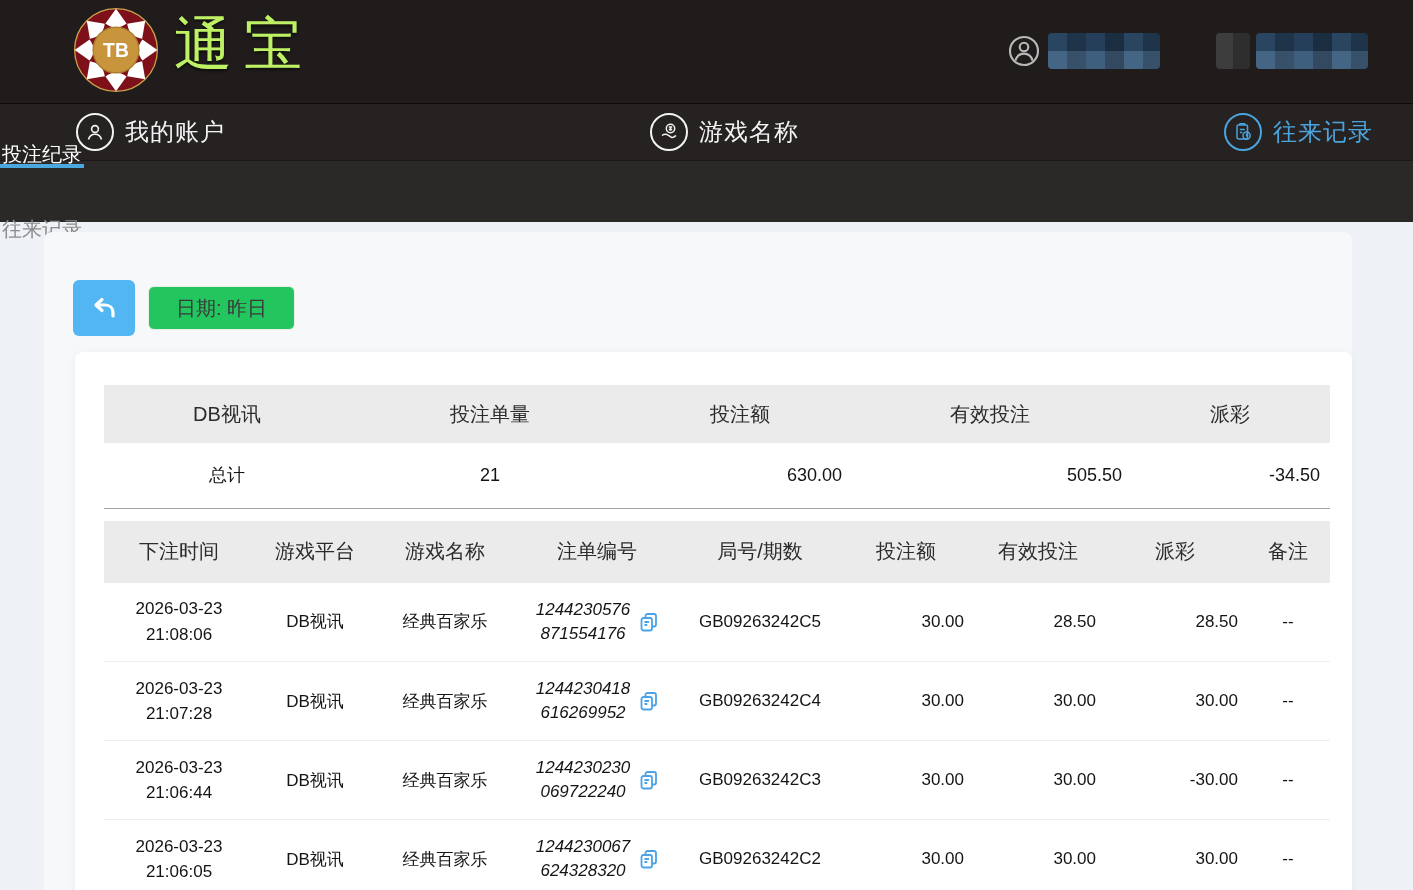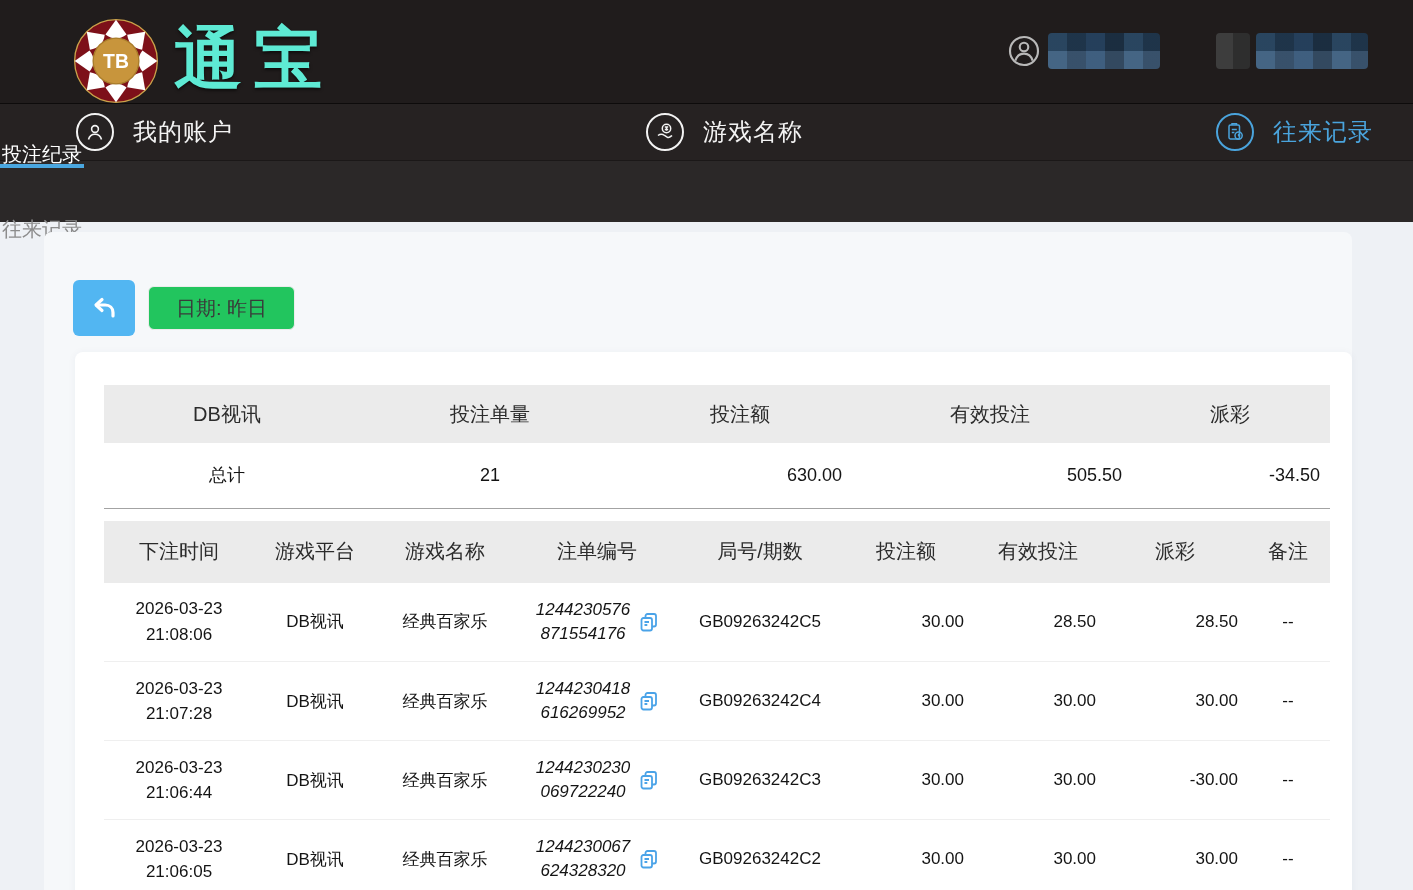--- a/index.html
+++ b/index.html
@@ -1,35 +1,35 @@
 <!DOCTYPE html>
 <html><head>
 <meta charset="utf-8">
 <style>
   * { margin:0; padding:0; box-sizing:border-box; }
   html,body { width:1413px; height:890px; overflow:hidden; background:#eef1f5;
     font-family:"Liberation Sans","DejaVu Sans",sans-serif; }
 
   
   .topbar { position:relative; height:103px; background:#201c1c; }
-  .logo { position:absolute; left:72px; top:14px; display:flex; align-items:flex-end; gap:14px; }
-  .logo-name { font-family:"DejaVu Serif",serif; font-size:68px; font-weight:bold;
-    color:#5eead4; letter-spacing:12px; text-shadow:0 2px 3px rgba(0,0,0,.55); }
+  .logo { position:absolute; left:72px; top:6px; display:flex; align-items:flex-start; gap:14px; }
+  .logo-name { font-family:"DejaVu Serif",serif; font-size:58px; font-weight:normal;
+    color:#bef264; letter-spacing:12px; text-shadow:0 2px 3px rgba(0,0,0,.55); }
   .user-area { position:absolute; right:45px; top:33px; display:flex; align-items:center; }
   .user-ico { color:#b9b9b9; margin-right:8px; display:flex; }
   .mosaic { height:36px; border-radius:4px; background-image:
       repeating-linear-gradient(0deg, rgba(255,255,255,.08) 0 18px, rgba(0,0,0,.22) 18px 36px),
       repeating-linear-gradient(90deg, #35587a 0 19px, #27425e 19px 38px, #2f5174 38px 57px, #223a52 57px 76px); }
   .mosaic-gray { height:36px; border-radius:4px;
       background:repeating-linear-gradient(90deg,#3d3d3d 0 17px,#2e2e2e 17px 34px); }
 
   
   .mainnav { height:57px; background:#262222; border-top:1px solid #0d0b0b;
     display:flex; align-items:center; justify-content:space-between; padding:0 40px 0 76px; }
-  .nav-item { display:flex; align-items:center; gap:19px; color:#f3f3f3; cursor:pointer; position:relative; }
+  .nav-item { display:flex; align-items:center; gap:11px; color:#f3f3f3; cursor:pointer; position:relative; }
   .nav-item .nav-circle { width:38px; height:38px; border:2px solid currentColor; border-radius:50%;
     display:flex; align-items:center; justify-content:center; }
   .nav-item .nav-label { font-size:24px; font-weight:500; letter-spacing:1px; }
   .nav-item.active { color:#4aa4dd; }
   .nav-dot { position:absolute; right:-16px; top:-7px; width:11px; height:11px;
     border-radius:50%; background:#f4516c; }
 
   
   .subnav { height:62px; background:#2b2828; border-top:1px solid #1b1818;
     display:flex; align-items:flex-start; justify-content:center; gap:48px;flex-direction:column; }

